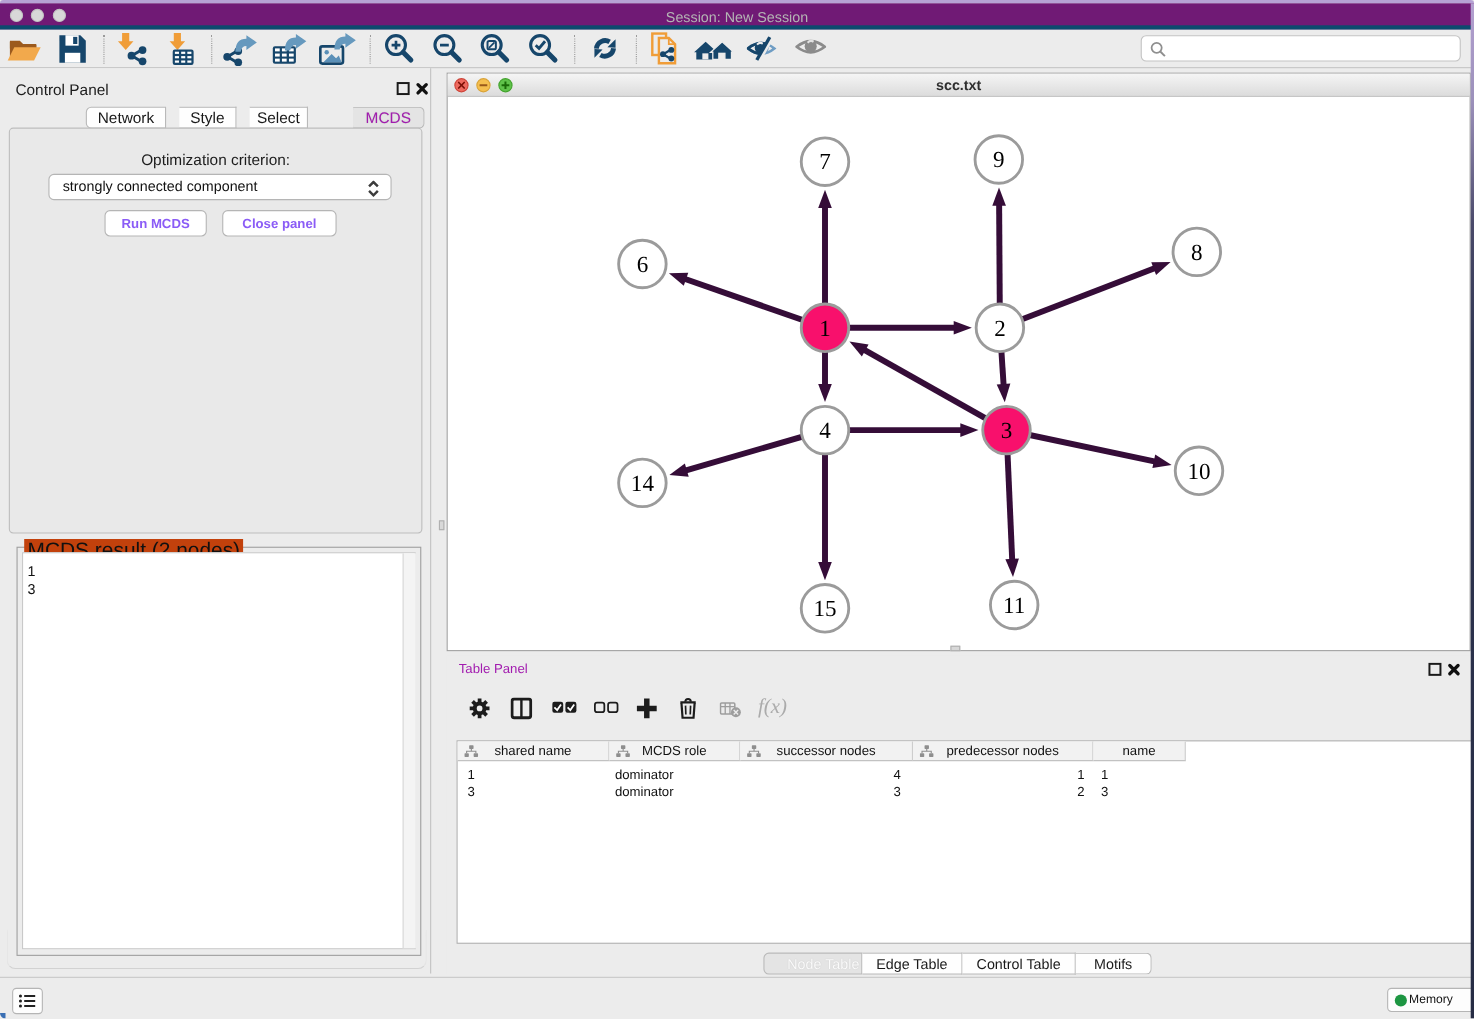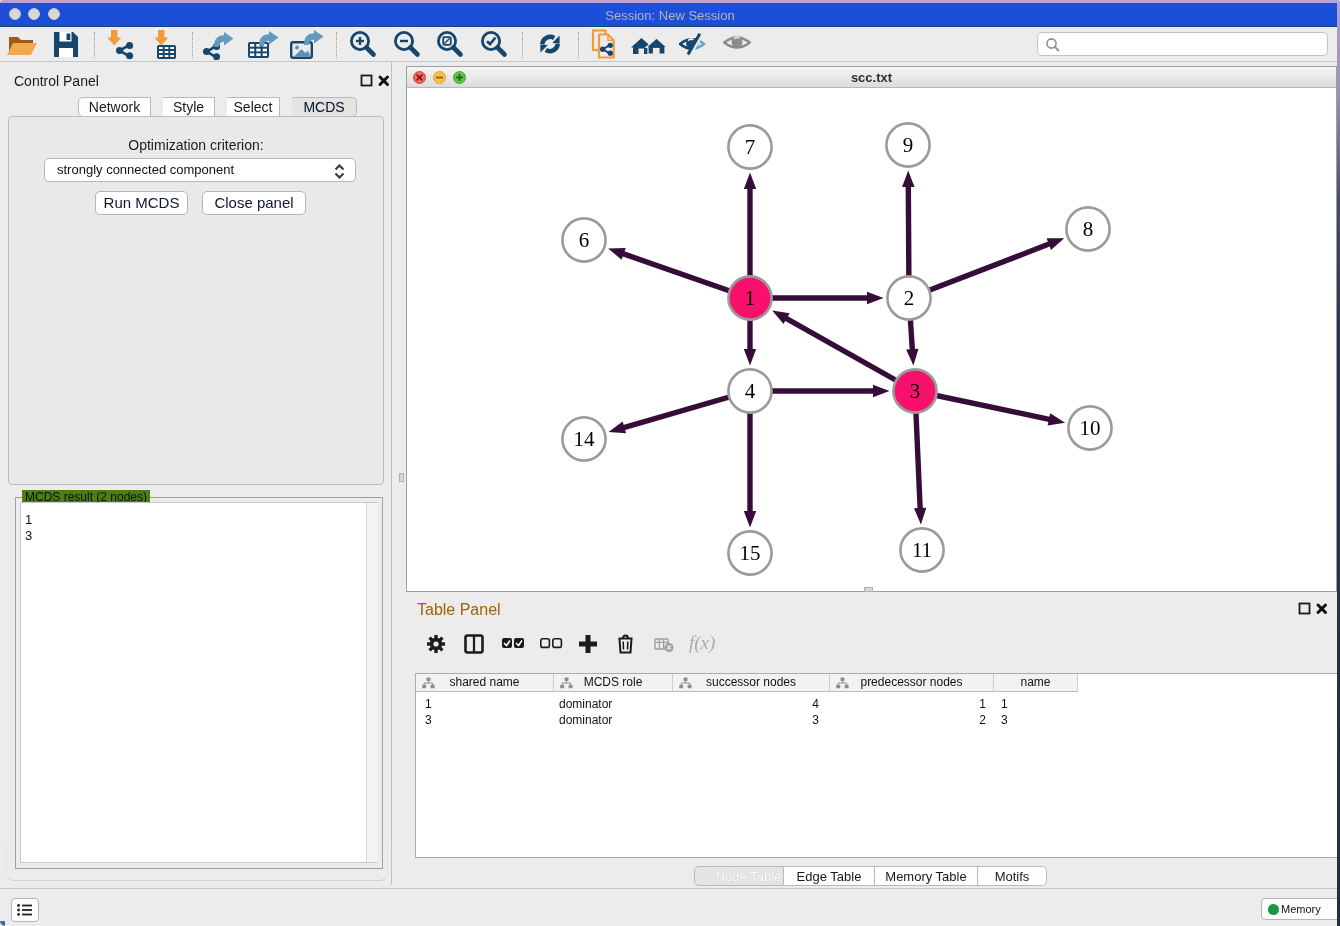--- a/index.html
+++ b/index.html
@@ -1,50 +1,50 @@
 <!DOCTYPE html>
 <html><head>
 <meta charset="utf-8">
 <style>
 * { margin:0; padding:0; box-sizing:border-box; }
 html,body { width:1340px; height:926px; overflow:hidden; }
 body { font-family:"Liberation Sans", sans-serif; background:#ececec; position:relative; }
 .abs { position:absolute; }
 #purpletop { left:0; top:0; width:1340px; height:3px; background:#b6a2d4; border-radius:5px 5px 0 0; }
 #rightedge { right:0; top:3px; width:3px; height:923px; z-index:60; background:linear-gradient(#b3a0d0 0px, #9b90ba 90px, #4a4a6a 200px, #2e3450 320px, #262c44 100%); }
-#titlebar { left:0; top:3px; width:1340px; height:24px; background:#1d4ed8; border-bottom:1px solid #0c4a6e; }
+#titlebar { left:0; top:3px; width:1340px; height:24px; background:#701a75; border-bottom:4px solid #0c4a6e; }
 #titlebar .light { position:absolute; top:5px; width:12px; height:12px; border-radius:50%; background:#d8d8d8; border:1px solid #c3c3c3; }
 #wintitle { left:0; top:5px; width:1340px; text-align:center; font-size:13px; color:#b4b4b4; }
 #toolbar { left:0; top:27px; width:1340px; height:35px; background:#ececec; border-bottom:1px solid #c6c6c6; }
 .tsep { position:absolute; top:5px; height:26px; width:0; border-left:1px dotted #9a9a9a; }
 .ticon { position:absolute; top:2px; }
 #searchbox { left:1037px; top:5px; width:291px; height:24px; background:#fff; border:1px solid #c3c3c3; border-radius:5px; }
 #cpanel { left:0; top:62px; width:392px; height:823px; background:#ececec; border-right:1px solid #c2c2c2; }
 #cpanel-title { left:14px; top:11px; font-size:14px; color:#1c1c1c; }
 .hicons { position:absolute; top:12px; }
 .tabrow { position:absolute; display:flex; }
 .tab { height:20px; font-size:14px; color:#191919; background:#fefefe; border:1px solid #b9b9b9; border-left:none; line-height:19px; text-align:center; }
 .tab.first { border-left:1px solid #b9b9b9; border-radius:5px 0 0 5px; }
 .tab.last { border-radius:0 5px 5px 0; }
-.tab.sel { background:#e4e4e4; color:#0f172a; text-shadow:0 0 1px #bdbdbd; }
+.tab.sel { background:#e4e4e4; color:#a21caf; text-shadow:0 0 1px #bdbdbd;margin-left:29px; }
 #tabcontent { left:8px; top:54px; width:376px; height:369px; border:1px solid #bdbdbd; border-radius:4px; background:#e9e9e9; }
 #optlabel { left:0; top:75px; width:392px; text-align:center; font-size:14px; color:#1c1c1c; }
 #dropdown { left:44px; top:96px; width:312px; height:24px; background:#fff; border:1px solid #b5b5b5; border-radius:5px; font-size:13px; color:#111; line-height:22px; padding-left:12px; }
-.btn { position:absolute; height:24px; background:#fff; border:1px solid #b5b5b5; border-radius:5px; font-size:15px; color:#0f172a; text-align:center; line-height:22px; }
+.btn { position:absolute; height:24px; background:#fff; border:1px solid #b5b5b5; border-radius:5px; font-size:12px; color:#8b5cf6; text-align:center; line-height:22px;font-weight:bold; }
 #groupbox { left:15px; top:435px; width:368px; height:372px; border:1px solid #9f9f9f; background:#ececec; }
-#grouplabel { left:22px; top:428px; background:#4d7c0f; padding:0 3px; font-size:12px; color:#111; }
+#grouplabel { left:22px; top:428px; background:#c2410c; padding:0 3px; font-size:19px; color:#111; }
 #resultarea { left:20px; top:440px; width:358px; height:361px; background:#fff; border:1px solid #c9c9c9; font-size:13px; color:#111; padding:9px 0 0 4px; line-height:16px; }
 #resultscroll { left:366px; top:441px; width:12px; height:359px; background:#f4f4f4; border-left:1px solid #d8d8d8; }
 #netwin { left:406px; top:66px; width:931px; height:526px; border:1px solid #9e9e9e; background:#fff; }
 #nettitle { left:0; top:0; width:929px; height:21px; background:linear-gradient(#f5f5f5,#dcdcdc); border-bottom:1px solid #b8b8b8; }
 #nettitle span { position:absolute; left:0; top:3px; width:100%; text-align:center; font-size:13px; font-weight:bold; color:#2e2e2e; }
 .tl { position:absolute; top:4px; width:13px; height:13px; border-radius:50%; }
 .tl svg { position:absolute; left:0; top:0; display:block; }
 #tpanel { left:406px; top:596px; width:934px; height:289px; background:#ececec; }
-#tpanel-title { left:11px; top:5px; font-size:16px; color:#a16207; }
+#tpanel-title { left:11px; top:5px; font-size:12px; color:#a21caf; }
 #ttoolbar { left:11px; top:30px; height:36px; }
 #tablebox { left:9px; top:77px; width:1321px; height:185px; background:#fff; border:1px solid #adadad; }
 .thead { position:absolute; top:0; height:18px; background:#f2f2f2; border-right:1px solid #cdcdcd; border-bottom:1px solid #bdbdbd; font-size:12px; color:#111; text-align:center; line-height:17px; }
 .cell { position:absolute; height:16px; font-size:12px; color:#111; line-height:16px; }
 .btabs { position:absolute; display:flex; }
 .btab { height:20px; font-size:13px; color:#191919; background:#fefefe; border:1px solid #b9b9b9; border-left:none; line-height:19px; text-align:center; }
 .btab.first { border-left:1px solid #b9b9b9; border-radius:5px 0 0 5px;padding-left:19px; }
 .btab.last { border-radius:0 5px 5px 0; }
 .btab.sel { background:#e4e4e4; color:#fbfbfb; text-shadow:0 0 1px #bdbdbd; }
 #statusbar { left:0; top:888px; width:1340px; height:38px; background:#ececec; border-top:1px solid #c9c9c9; }
@@ -459,21 +459,21 @@
 <div class="cell" style="left:585px; top:22px;">1</div>
 <div class="cell" style="left:9px; top:38px;">3</div>
 <div class="cell" style="left:143px; top:38px;">dominator</div>
 <div class="cell" style="left:257px; top:38px; width:146px; text-align:right;">3</div>
 <div class="cell" style="left:414px; top:38px; width:156px; text-align:right;">2</div>
 <div class="cell" style="left:585px; top:38px;">3</div>
   </div>
   <div class="btabs" style="left:288px; top:270px;">
     <div class="btab first sel" style="width:90px;">Node Table</div>
     <div class="btab" style="width:91px;">Edge Table</div>
-    <div class="btab" style="width:103px;">Memory Table</div>
+    <div class="btab" style="width:103px;">Control Table</div>
     <div class="btab last" style="width:69px;">Motifs</div>
   </div>
 </div>
 
 <div class="abs" style="left:6px; top:845px; width:382px; height:36px; border-bottom:1px solid #d2d2d2; border-left:1px solid #e4e4e4; border-right:1px solid #e4e4e4; border-radius:0 0 8px 8px;"></div>
 <div class="abs" style="left:0; top:921px; width:5px; height:5px; background:#3a6fb3; border-radius:0 0 0 5px; z-index:70;"></div>
 <div id="statusbar" class="abs">
   <div id="listbtn" class="abs">
       <svg width="16" height="14" viewBox="0 0 16 14" style="position:absolute; left:5px; top:4px;">
 <g fill="#222">

